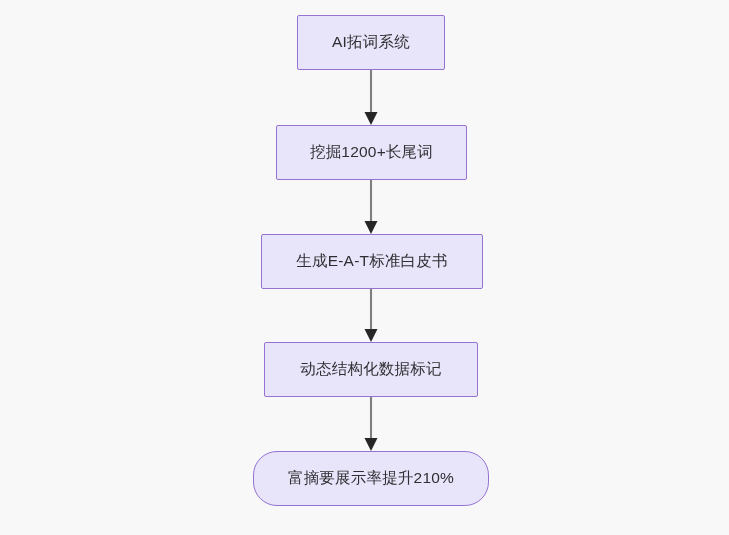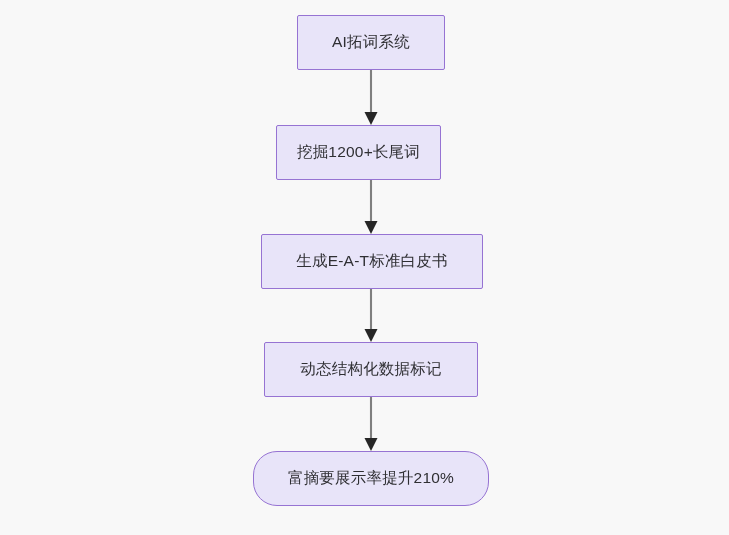--- a/index.html
+++ b/index.html
@@ -33,21 +33,21 @@
     font-size: 15.5px;
     line-height: 1.2;
     letter-spacing: 0.2px;
     white-space: nowrap;
   }
   .flow-node .node-label {
     display: block;
   }
   
   #node-0 { left: 297px; top: 15px;  width: 148px; height: 55px; }
-  #node-1 { left: 276px; top: 125px; width: 165px; height: 55px; }
+  #node-1 { left: 276px; top: 125px; width: 191px; height: 55px; }
   #node-2 { left: 261px; top: 234px; width: 222px; height: 55px; }
   #node-3 { left: 264px; top: 342px; width: 214px; height: 55px; }
   #node-4 { left: 253px; top: 451px; width: 236px; height: 55px; border-radius: 24px; }
 
   .connector {
     position: absolute;
     left: 0;
     top: 0;
     width: 729px;
     height: 535px;

